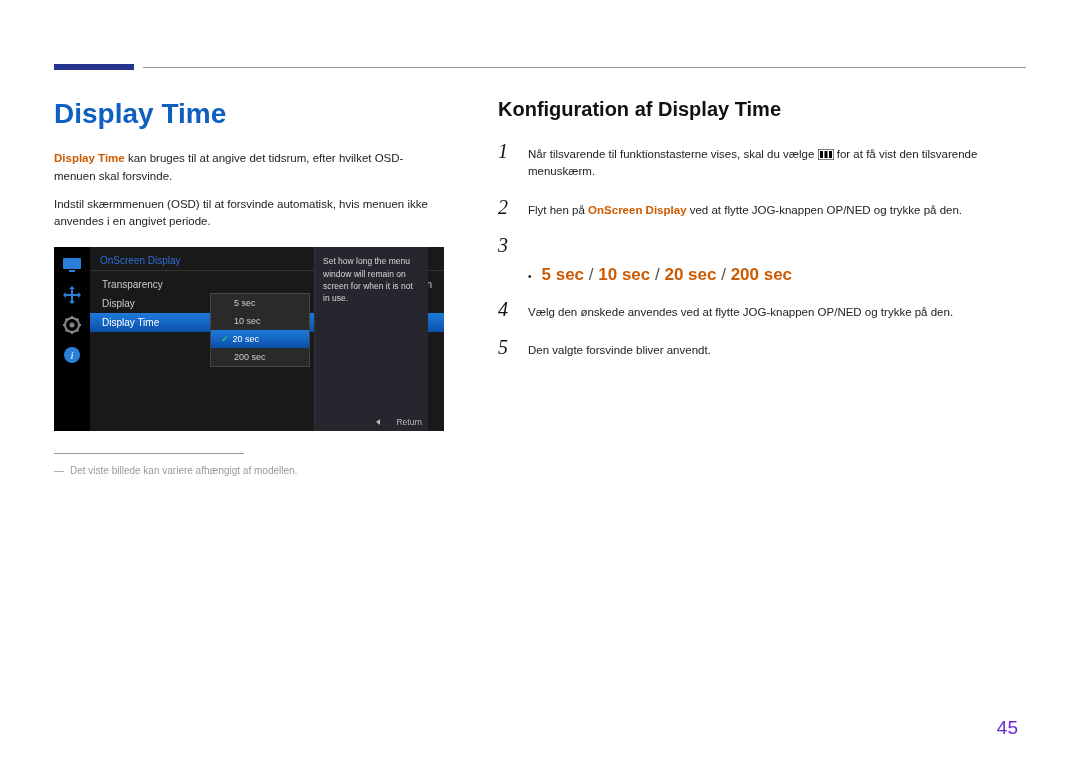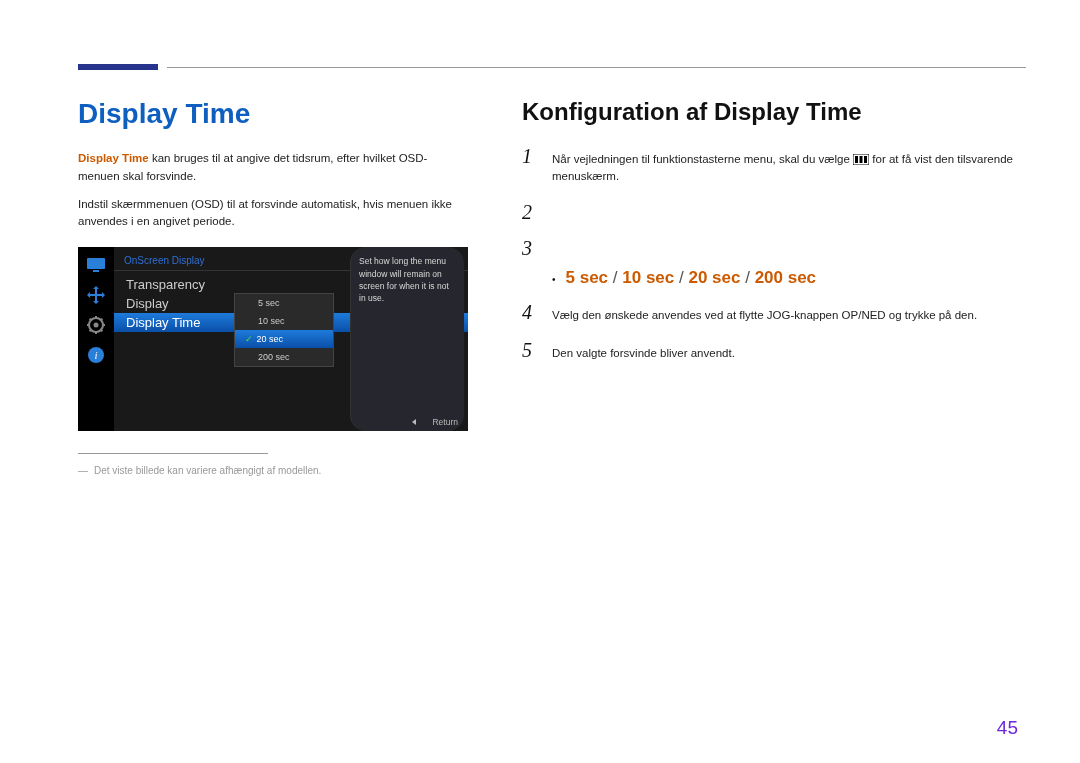--- a/index.html
+++ b/index.html
@@ -1,38 +1,38 @@
 <!DOCTYPE html>
 <html><head>
 <meta charset="utf-8">
 <style>
   * { box-sizing: border-box; margin: 0; padding: 0; }
   html, body { width: 1080px; height: 763px; background: #fff; font-family: "Segoe UI", Arial, sans-serif; color: #222; }
-  .page { padding: 54px 54px 14px 54px; position: relative; height: 100%; margin-left: 24px; }
+  .page { padding: 54px 54px 14px 54px; position: relative; height: 100%; }
   .top-rule { position: absolute; top: 67px; left: 143px; right: 54px; height: 1px; background: #999; }
   .top-accent { position: absolute; top: 64px; left: 54px; width: 80px; height: 6px; background: #26348c; }
   .columns { display: flex; gap: 54px; margin-top: 44px; }
   .col-left { width: 390px; }
   .col-right { flex: 1; }
   .h1 { color: #0e5fbf; font-size: 28px; font-weight: 700; margin-bottom: 20px; }
-  .h2 { color: #111; font-size: 24px; font-weight: 700; margin-bottom: 20px; }
+  .h2 { color: #111; font-size: 20px; font-weight: 700; margin-bottom: 20px; }
   .para { font-size: 11.5px; line-height: 1.55; color: #222; margin-bottom: 10px; }
   .strong-orange { color: #cc5a00; font-weight: 700; }
   .osd-wrap { width: 390px; height: 184px; background: #000; display: flex; margin-top: 16px; position: relative; }
   .osd-sidebar { width: 36px; background: #000; display: flex; flex-direction: column; align-items: center; padding-top: 8px; gap: 10px; }
   .osd-sidebar .ic { width: 20px; height: 20px; display:flex; align-items:center; justify-content:center; }
   .osd-main { flex:1; background:#191919; position: relative; }
   .osd-title { color:#2f6fd7; font-size:10px; padding: 8px 10px 4px; border-bottom: 1px solid #333;}
   .osd-list { padding: 4px 0; }
-  .osd-item { display:flex; justify-content:space-between; align-items:center; font-size:13px; color:#ccc; padding: 4px 12px; height:19px;}
+  .osd-item { display:flex; justify-content:space-between; align-items:flex-end; font-size:10px; color:#ccc; padding: 4px 12px; height:19px;}
   .osd-item.selected { background: linear-gradient(#1e7bdb,#0a4fa8); color:#fff; }
   .osd-sub { position:absolute; left:120px; top:46px; width:100px; background:#2a2a2a; border:1px solid #444; }
   .osd-sub-item { font-size:9px; color:#ccc; padding:4px 10px; height:18px; display:flex; align-items:center; gap:4px; }
   .osd-sub-item.sel { background: linear-gradient(#1e7bdb,#0a4fa8); color:#fff; }
-  .osd-help { position:absolute; right:4px; top:0; width:114px; height:100%; background:#26272e; border-left:1px solid #333; padding:8px 8px;border-radius:16px; }
+  .osd-help { position:absolute; right:16px; top:0; width:114px; height:100%; background:#26272e; border-left:1px solid #333; padding:8px 8px; }
   .osd-help-text { color:#d8d8d8; font-size:8.5px; line-height:1.45; }
   .osd-return { position:absolute; right:6px; bottom:4px; font-size:8.5px; color:#bbb; display:flex; align-items:center; gap:14px; }
   .checkmark { color:#48e048; font-size:9px; }
   .footnote-rule { width:190px; height:1px; background:#999; margin:22px 0 10px; }
   .footnote { font-size:10px; color:#999; line-height:1.4; display:flex; gap:6px; }
   .footnote .dash { color:#999; }
   .steps { list-style:none; counter-reset: step; }
   .step { display:flex; gap:14px; margin-bottom:16px; align-items: baseline; }
   .step-num { font-size:20px; font-family: Georgia, "Times New Roman", serif; font-style: italic; color:#111; width:16px; flex-shrink:0; line-height:1; }
   .step-body { font-size:11.5px; line-height:1.5; color:#222; }
@@ -152,31 +152,34 @@
       </div>
     </div>
 
     <div class="col-right">
       <div class="h2">Konfiguration af Display Time</div>
 
       <div class="steps">
         <div class="step">
           <div class="step-num">1</div>
           <div class="step-body">
-            <span>Når vejledningen til funktionstasterne menu, skal du vælge </span><span class="menu-icon"><svg width="16" height="11" viewBox="0 0 16 11">
+            <span>Når tilsvarende til funktionstasterne vises, skal du vælge </span><span class="menu-icon"><svg width="16" height="11" viewBox="0 0 16 11">
                   <rect x="0" y="0" width="16" height="11" fill="none" stroke="#000" stroke-width="1"></rect>
                   <rect x="2" y="2" width="3" height="7" fill="#000"></rect>
                   <rect x="6.5" y="2" width="3" height="7" fill="#000"></rect>
                   <rect x="11" y="2" width="3" height="7" fill="#000"></rect>
                 </svg></span><span> for at få vist den tilsvarende menuskærm.</span>
           </div>
         </div>
 
         <div class="step">
           <div class="step-num">2</div>
+          <div class="step-body">
+            <span>Flyt hen på </span><span class="strong-orange">OnScreen Display</span><span> ved at flytte JOG-knappen OP/NED og trykke på den.</span>
+          </div>
         </div>
 
         <div class="step">
           <div class="step-num">3</div>
         </div>
 
         <div class="bullet-row">
           <span class="bullet-dot">•</span>
           <span class="options">
             <span class="opt">5 sec</span>

